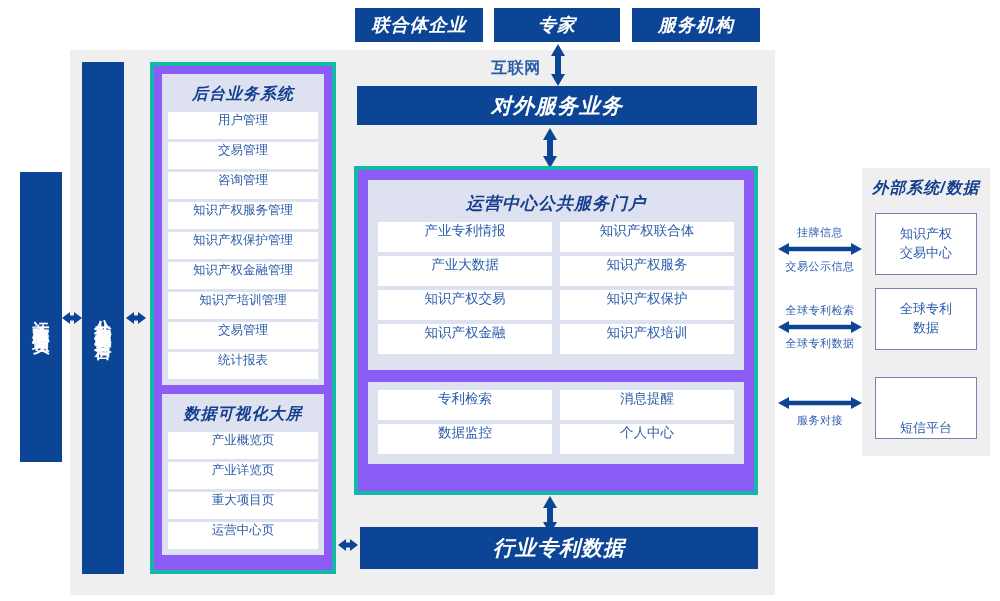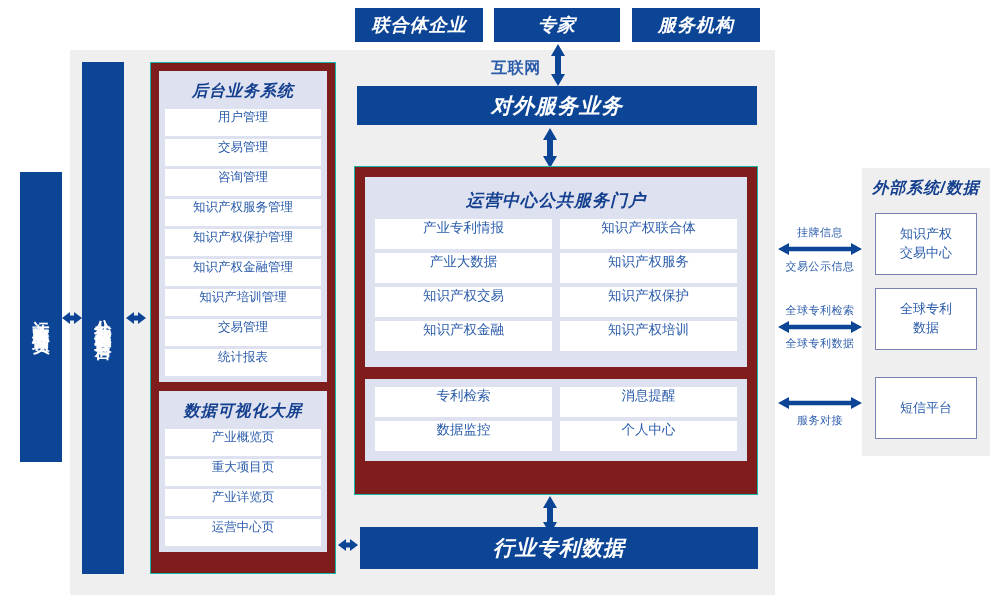--- a/index.html
+++ b/index.html
@@ -37,22 +37,22 @@
     letter-spacing: 3px;
   }
 
   
   .gray-panel {
     background: #efefef;
   }
 
   
   .framed {
-    background: #7f1d1d;
-    border: 1px solid #14b8a6;
+    background: #8b5cf6;
+    border: 4px solid #14b8a6;
   }
 
   
   .group {
     background: #dde1f0;
     padding: 6px;
   }
   .group-title {
     text-align: center;
     color: #143f8e;
@@ -194,24 +194,24 @@
       </div>
     </div>
 
     <div class="group" style="margin-top:9px;">
       <div class="group-title" style="font-size:16px;">数据可视化大屏</div>
       <div class="cell-list">
         <div class="cell" style="height:27px; font-size:12.5px;">
           <span>产业概览页</span>
           </div>
         <div class="cell" style="height:27px; font-size:12.5px;">
+          <span>产业详览页</span>
+          </div>
+        <div class="cell" style="height:27px; font-size:12.5px;">
           <span>重大项目页</span>
-          </div>
-        <div class="cell" style="height:27px; font-size:12.5px;">
-          <span>产业详览页</span>
           </div>
         <div class="cell" style="height:27px; font-size:12.5px;">
           <span>运营中心页</span>
           </div>
       </div>
     </div>
   </div>
 
   <div class="abs" style="left:338px; top:535px; width:20px; height:20px;">
     <svg class="arrow-svg" width="20" height="20" viewBox="0 0 20 20">
@@ -290,21 +290,21 @@
     </div>
   </div>
 
   <div class="abs ext-box" style="left:875px; top:288px; width:102px; height:62px; font-size:13px;">
     <div>
       <div>全球专利</div>
       <div>数据</div>
     </div>
   </div>
 
-  <div class="abs ext-box" style="left:875px; top:377px; width:102px; height:62px; font-size:13px;">
+  <div class="abs ext-box" style="left:875px; top:377px; width:102px; height:62px; font-size:13px;align-items:flex-end;">
     <div>
       <div>短信平台</div>
     </div>
   </div>
 
   <div class="abs arrow-label" style="left:778px; top:225px; width:84px;">挂牌信息</div>
   <div class="abs" style="left:778px; top:241px; width:84px; height:16px;">
     <svg class="arrow-svg" width="84" height="16" viewBox="0 0 84 16">
       <path d="M0 8 L11 2 L11 5.8 L73 5.8 L73 2 L84 8 L73 14 L73 10.2 L11 10.2 L11 14 Z" fill="#0c4595"></path>
     </svg>

